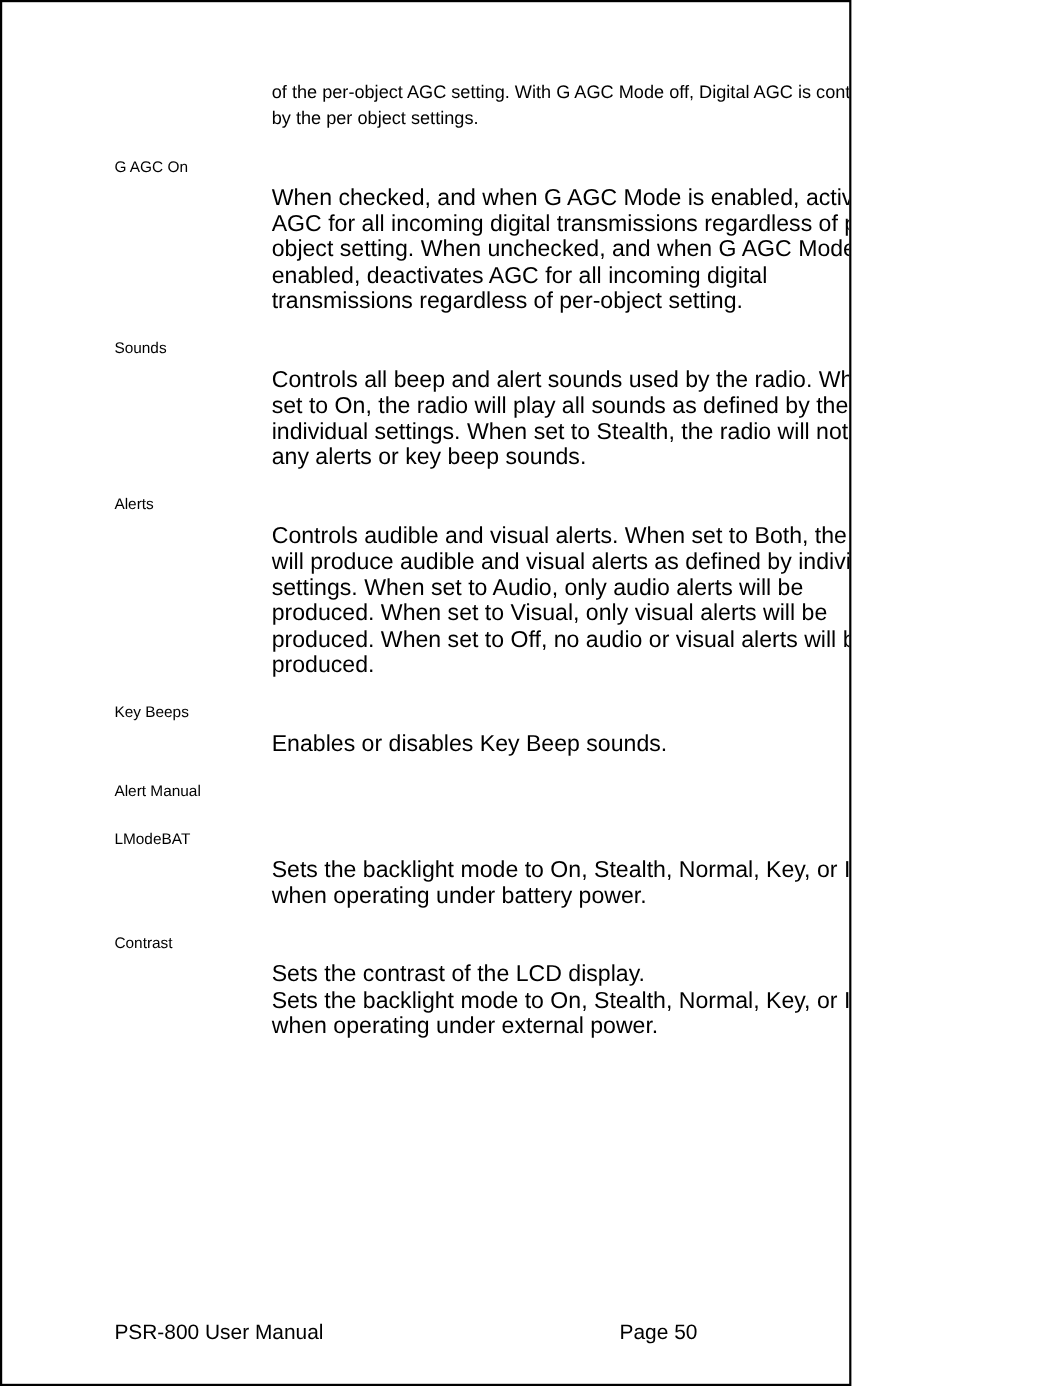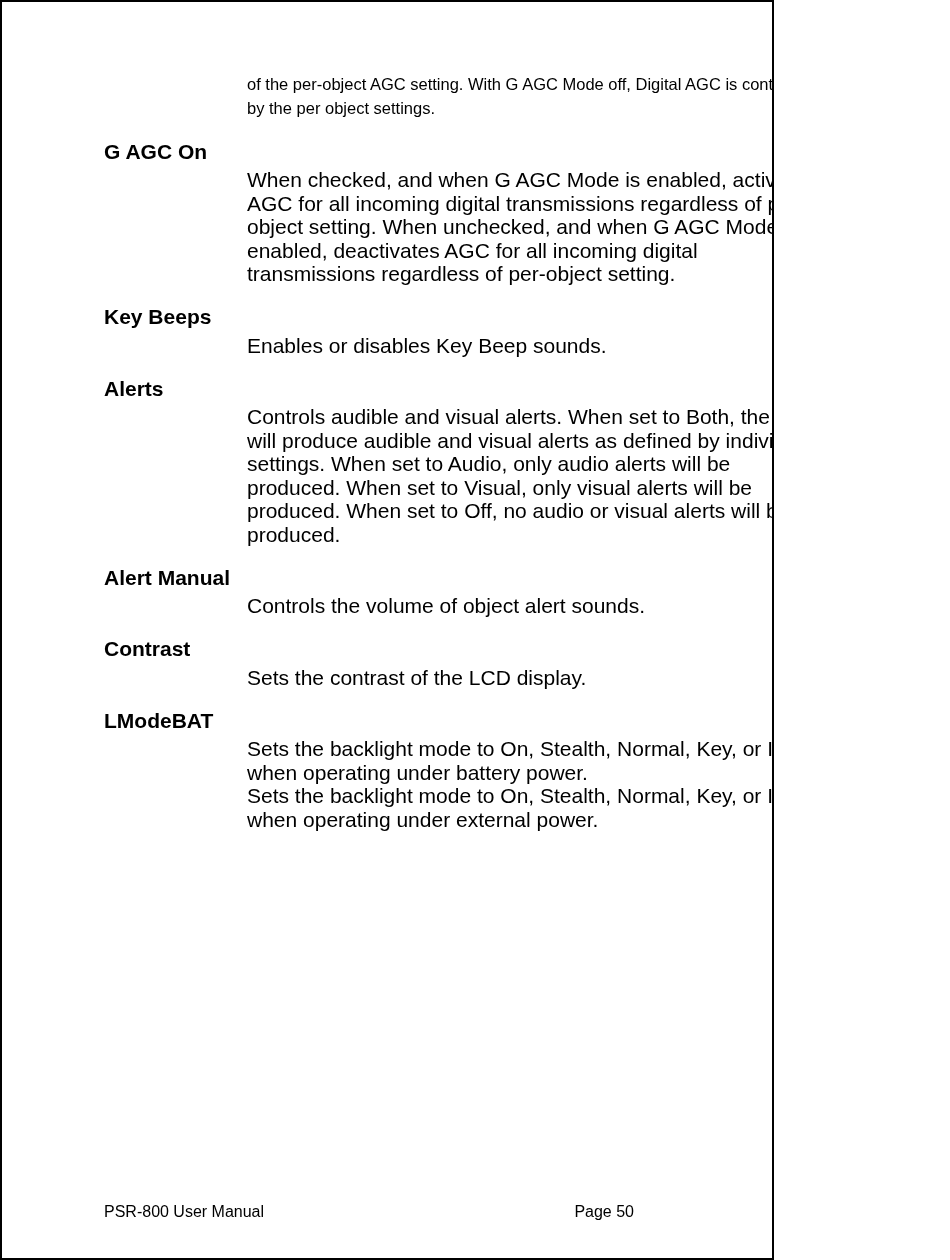--- a/index.html
+++ b/index.html
@@ -25,78 +25,81 @@
     right: 106px;
   }
   .continuation {
     margin: 0 0 0 143px;
     width: 580px;
     font-size: 16.5px;
     line-height: 23.5px;
   }
   .entry .term {
     margin: 19.5px 0 5px 0;
-    font-size: 21px;
-    font-weight: bold;
+    font-size: 14px;
+    font-weight: normal;
     line-height: 23.5px;
   }
   .entry .desc {
     margin: 0 0 0 143px;
     width: 580px;
     font-size: 21px;
     line-height: 23.5px;
   }
   .footer {
     position: absolute;
     left: 102px;
     right: 138px;
     bottom: 38px;
     display: flex;
     justify-content: space-between;
-    font-size: 16px;
+    font-size: 19px;
     line-height: 16px;
   }
 </style>
 </head>
 <body>
 
 <div class="page">
   <div class="content">
     <p class="continuation">of the per-object AGC setting. With G AGC Mode off, Digital AGC is controlled by the per object settings.</p>
     <div id="entries">
   <div class="entry">
     <h3 class="term">G AGC On</h3>
     <p class="desc">When checked, and when G AGC Mode is enabled, activates AGC for all incoming digital transmissions regardless of per-object setting. When unchecked, and when G AGC Mode is enabled, deactivates AGC for all incoming digital transmissions regardless of per-object setting.</p>
   </div>
 
-
   <div class="entry">
-    <h3 class="term">Key Beeps</h3>
-    <p class="desc">Enables or disables Key Beep sounds.</p>
+    <h3 class="term">Sounds</h3>
+    <p class="desc">Controls all beep and alert sounds used by the radio. When set to On, the radio will play all sounds as defined by their individual settings. When set to Stealth, the radio will not play any alerts or key beep sounds.</p>
   </div>
 
   <div class="entry">
     <h3 class="term">Alerts</h3>
     <p class="desc">Controls audible and visual alerts. When set to Both, the radio will produce audible and visual alerts as defined by individual settings. When set to Audio, only audio alerts will be produced. When set to Visual, only visual alerts will be produced. When set to Off, no audio or visual alerts will be produced.</p>
   </div>
 
+  <div class="entry">
+    <h3 class="term">Key Beeps</h3>
+    <p class="desc">Enables or disables Key Beep sounds.</p>
+  </div>
+
 
   <div class="entry">
     <h3 class="term">Alert Manual</h3>
-    <p class="desc">Controls the volume of object alert sounds.</p>
+  </div>
+
+  <div class="entry">
+    <h3 class="term">LModeBAT</h3>
+    <p class="desc">Sets the backlight mode to On, Stealth, Normal, Key, or Ignore when operating under battery power.</p>
   </div>
 
   <div class="entry">
     <h3 class="term">Contrast</h3>
     <p class="desc">Sets the contrast of the LCD display.</p>
-  </div>
-
-  <div class="entry">
-    <h3 class="term">LModeBAT</h3>
-    <p class="desc">Sets the backlight mode to On, Stealth, Normal, Key, or Ignore when operating under battery power.</p>
   </div>
 
   <div class="entry">
     <p class="desc">Sets the backlight mode to On, Stealth, Normal, Key, or Ignore when operating under external power.</p>
   </div>
 
 </div>
   </div>
   <div class="footer">
     <span>PSR-800 User Manual</span>

